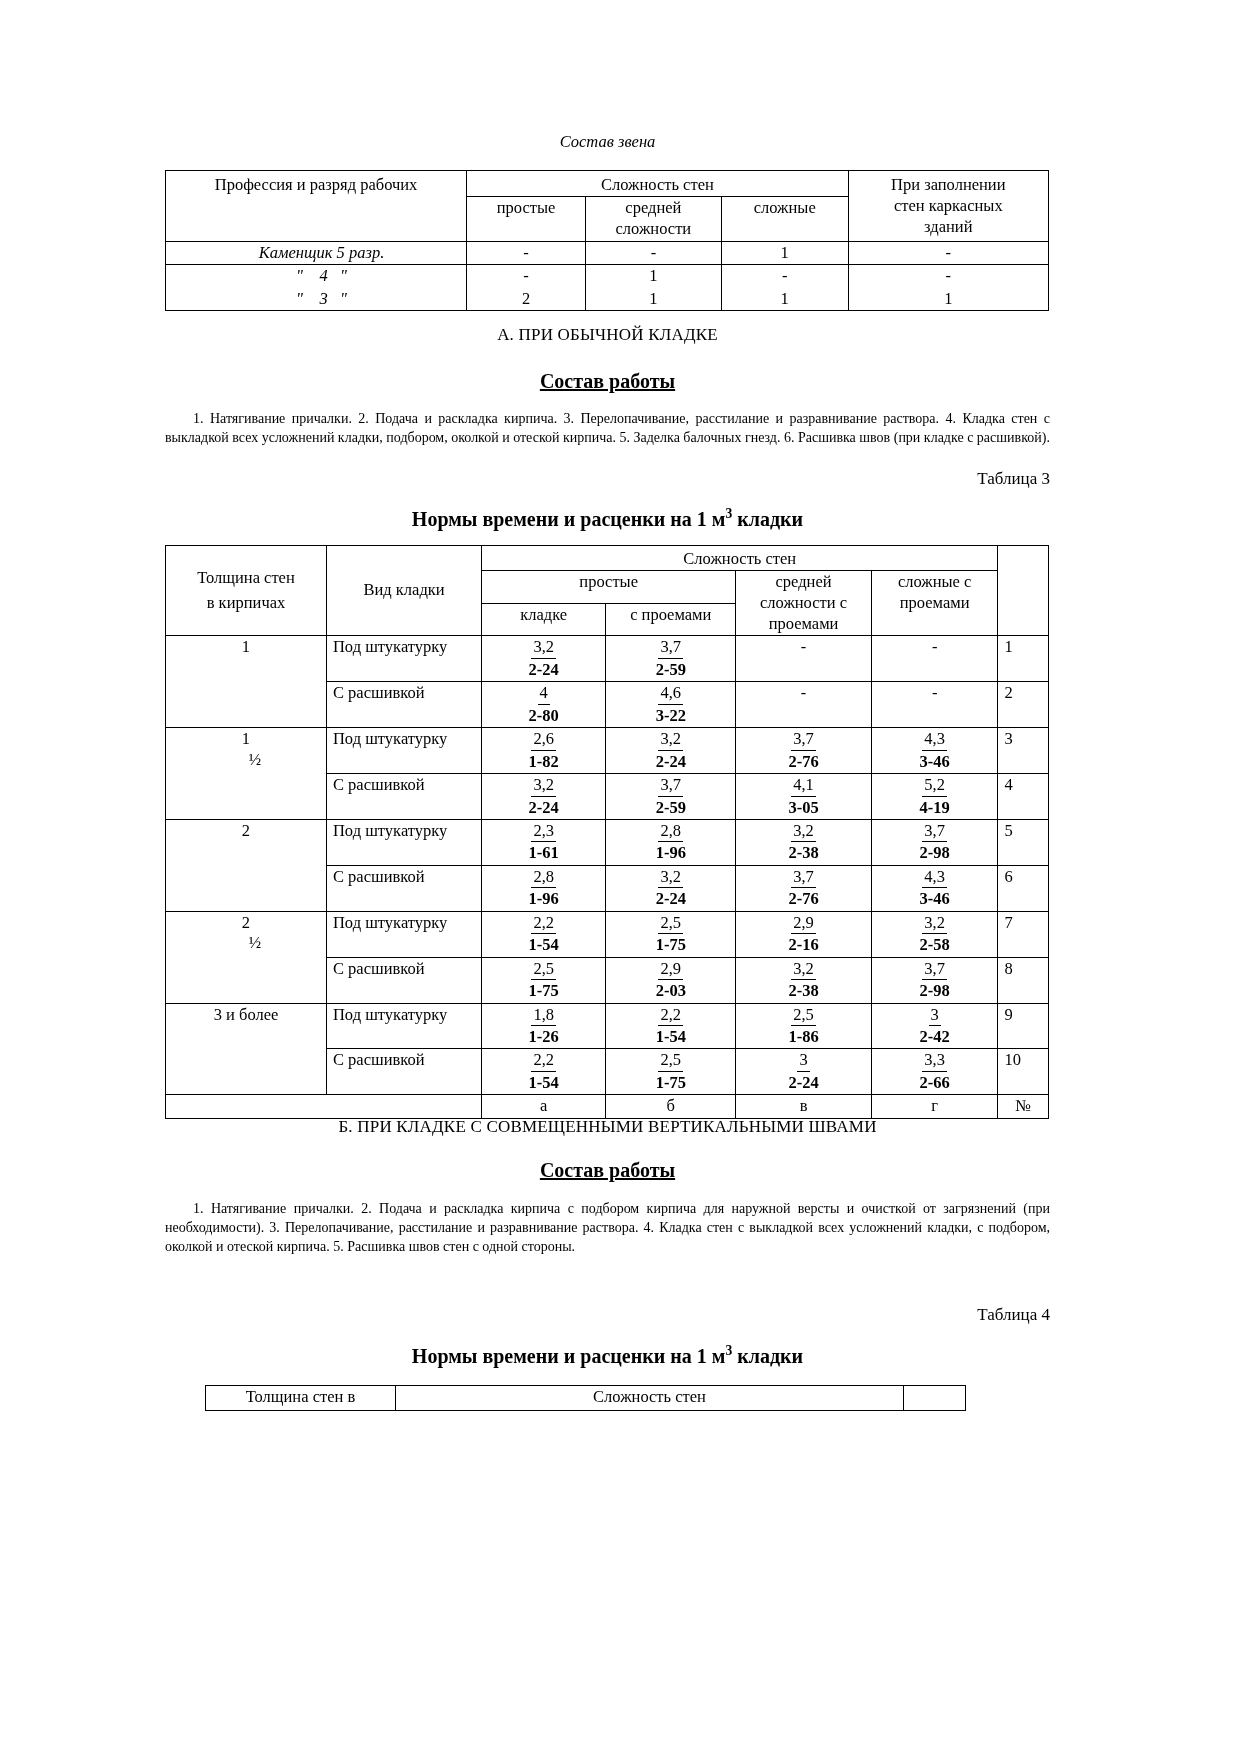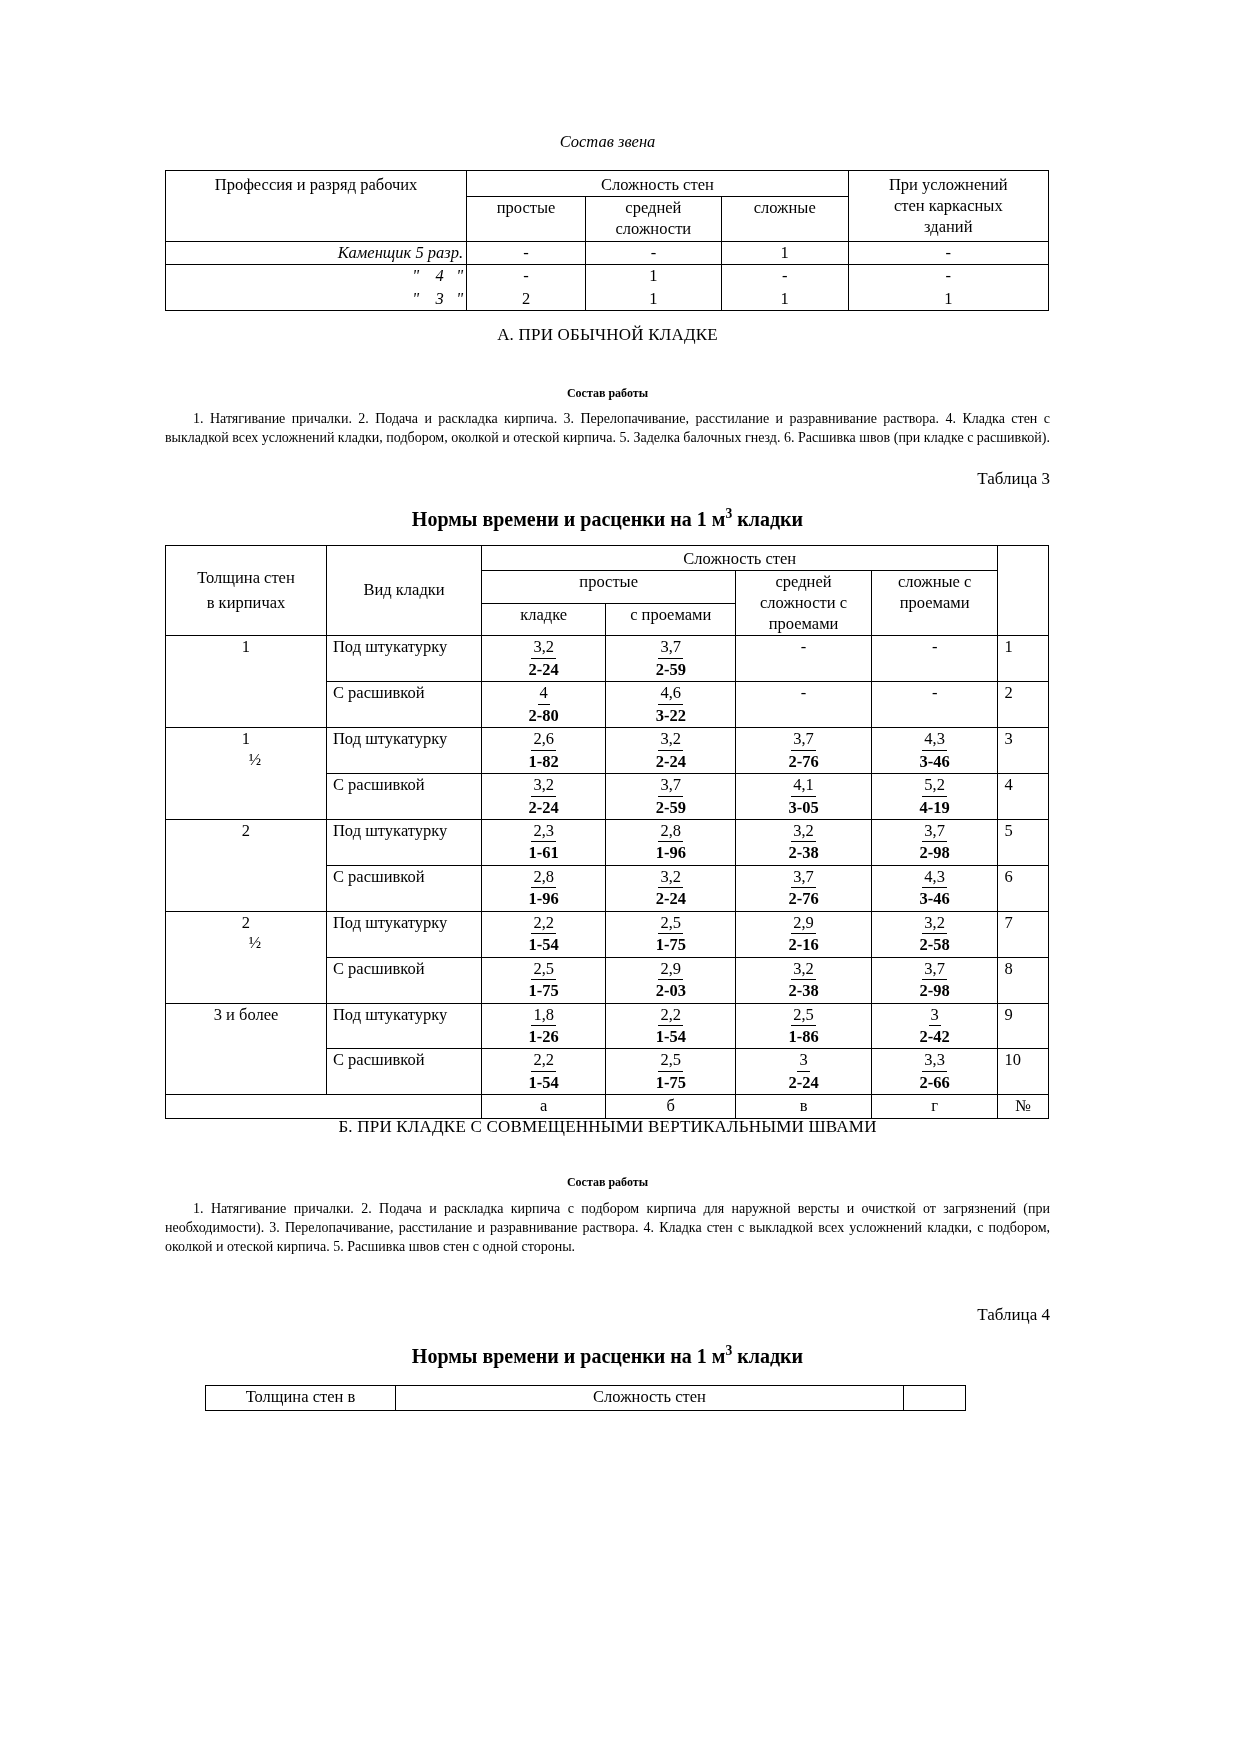--- a/index.html
+++ b/index.html
@@ -31,24 +31,25 @@
     margin: 0;
     padding: 0;
   }
   .section-head {
     font-size: 17px;
     text-align: center;
     margin: 0;
     letter-spacing: .2px;
   }
   .sub-head {
-    font-size: 12px;
+    font-size: 20px;
     font-weight: bold;
     text-align: center;
-    margin: 16px;
+    margin: 0;
+    text-decoration: underline;
   }
   .body-par {
     font-size: 14px;
     text-align: justify;
     text-justify: inter-word;
     line-height: 1.34;
     margin: 0;
     text-indent: 28px;
     hyphens: none;
   }
@@ -81,21 +82,21 @@
   table.doc .ctr { text-align: center; }
   table.doc .lft { text-align: left; padding-left: 6px; }
 
   
   table.doc { border: 1.6px solid #000; }
 
   
   #crew-table { width: 884px; }
   #crew-table td { height: 20px; }
   #crew-table .prof-head { text-align: center; font-style: normal; padding: 2px 4px; }
-  #crew-table .quote-row { text-align: right; padding-left: 14px; font-style: italic; white-space: pre; }
+  #crew-table .quote-row { text-align: center; padding-left: 14px; font-style: italic; white-space: pre; }
 
   
   #norms-table { width: 884px; }
   #norms-table td { height: 18px; }
   .cellnum {
     text-align: center;
     line-height: 1.18;
     padding-top: 2px;
     padding-bottom: 3px;
   }
@@ -141,21 +142,21 @@
         <col style="width:105px">
         <col style="width:120px">
         <col style="width:112px">
         <col style="width:177px">
       </colgroup>
       <tbody>
         <tr>
           <td class="prof-head" rowspan="2" style="vertical-align:top;padding-top:4px;">Профессия и разряд рабочих</td>
           <td class="ctr" colspan="3" style="padding-top:4px;">Сложность стен</td>
           <td class="ctr" rowspan="2" style="vertical-align:top;padding-top:4px;line-height:1.26;">
-            <span>При усложнений</span><br>
+            <span>При заполнении</span><br>
             <span>стен каркасных</span><br>
             <span>зданий</span>
           </td>
         </tr>
         <tr>
           <td class="ctr" style="line-height:1.26;">простые</td>
           <td class="ctr" style="line-height:1.26;">
             <span>средней</span><br>
             <span>сложности</span>
           </td>

